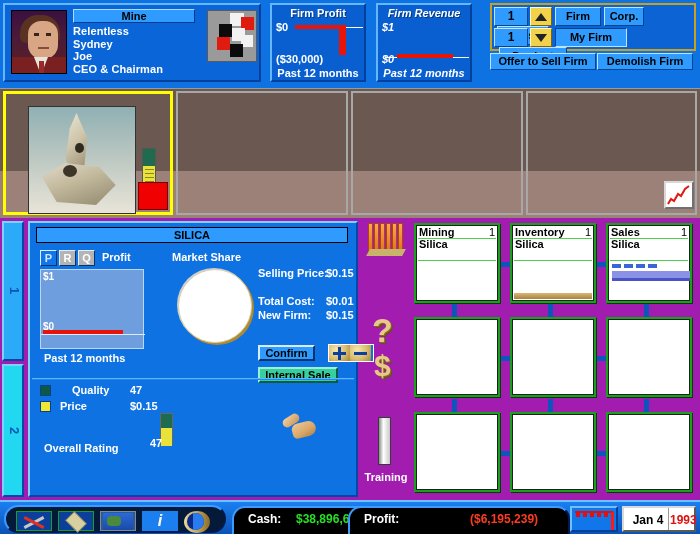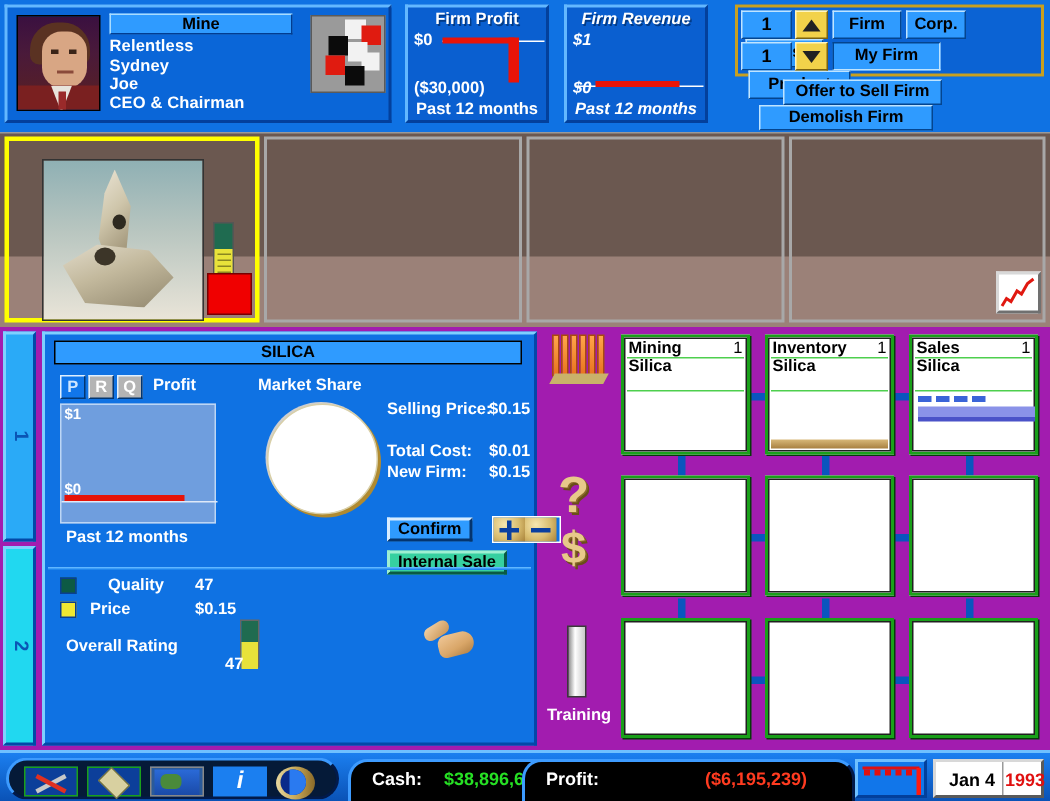--- a/index.html
+++ b/index.html
@@ -105,21 +105,20 @@
     text-align:center; font-weight:bold; font-size:11px; line-height:17px; color:#000;
     padding:0 4px;
   }
   .selbtn.pressed { background:#2f9bff; border-color:#04458f #bfe4ff #bfe4ff #04458f; }
   .act-row { position:absolute; left:490px; top:53px; width:206px; height:17px; }
   .actbtn {
     float:left; height:17px; background:#2f9bff;
     border:1px solid; border-color:#bfe4ff #04458f #04458f #bfe4ff;
     text-align:center; font-weight:bold; font-size:11px; line-height:15px; color:#000;
     padding:0 3px;
-    margin-left:32px;
   }
 
   
   .scene { position:absolute; left:0; top:88px; width:700px; height:130px;
     background:#6b5850; border-top:1px solid #9a9a9a; }
   .scene .ground { position:absolute; left:0; top:82px; width:700px; height:48px; background:#9b8178; }
   .lot { position:absolute; top:2px; height:124px; border:2px solid #a8a8a8; background:transparent; }
   .lot.sel { border:3px solid #ffff00; }
   .lot-1 { left:3px; width:170px; }
   .lot-2 { left:176px; width:172px; }
@@ -233,21 +232,21 @@
 
   .prod-lower { position:absolute; left:0; top:158px; width:326px; height:114px; }
   .swatch { position:absolute; width:11px; height:11px; border:1px solid #0a3f90; }
   .sw-q { left:10px; top:4px; background:#0d5a44; }
   .sw-p { left:10px; top:20px; background:#f0e832; }
   .rowlbl { position:absolute; font-weight:bold; font-size:11px; }
   .r-q { left:42px; top:3px; }
   .r-qv{ left:100px; top:3px; }
   .r-p { left:30px; top:19px; }
   .r-pv{ left:100px; top:19px; }
-  .r-or{ left:14px; top:44px; }
+  .r-or{ left:14px; top:61px; }
   .r-orv{ left:120px; top:56px; }
   .meter2 { position:absolute; left:130px; top:32px; width:13px; height:32px; border:1px solid #666; }
   .meter2 .g { position:absolute; left:0; top:0; width:100%; height:14px; background:#1f6b50; }
   .meter2 .y { position:absolute; left:0; top:14px; width:100%; height:18px; background:#e8e23a; }
   .hand {
     position:absolute; left:252px; top:33px; width:34px; height:26px;
   }
   .hand .palm { position:absolute; left:10px; top:8px; width:24px; height:15px;
     background:linear-gradient(160deg,#f0c898 0%,#d9a668 60%,#b07f44 100%);
     border-radius:8px 10px 10px 6px; transform:rotate(-14deg); }
@@ -419,21 +418,21 @@
         <div class="arrowbtn">
             <div class="tri tri-down"></div>
           </div>
         <div class="selbtn pressed" style="width:72px;">My Firm</div>
         <div class="selbtn" style="width:68px;margin-left:5px;">Product</div>
       </div>
     </div>
 
     <div class="act-row">
       <div class="actbtn" style="width:106px;">Offer to Sell Firm</div>
-      <div class="actbtn" style="width:116px;margin-left:16px;">Demolish Firm</div>
+      <div class="actbtn" style="width:96px;margin-left:1px;">Demolish Firm</div>
     </div>
   </div>
 
   <div class="scene">
     <div class="ground"></div>
 
     <div class="lot lot-1 sel">
       <div class="mine-img">
         <div class="rock1"></div>
         <div class="rock2"></div>

